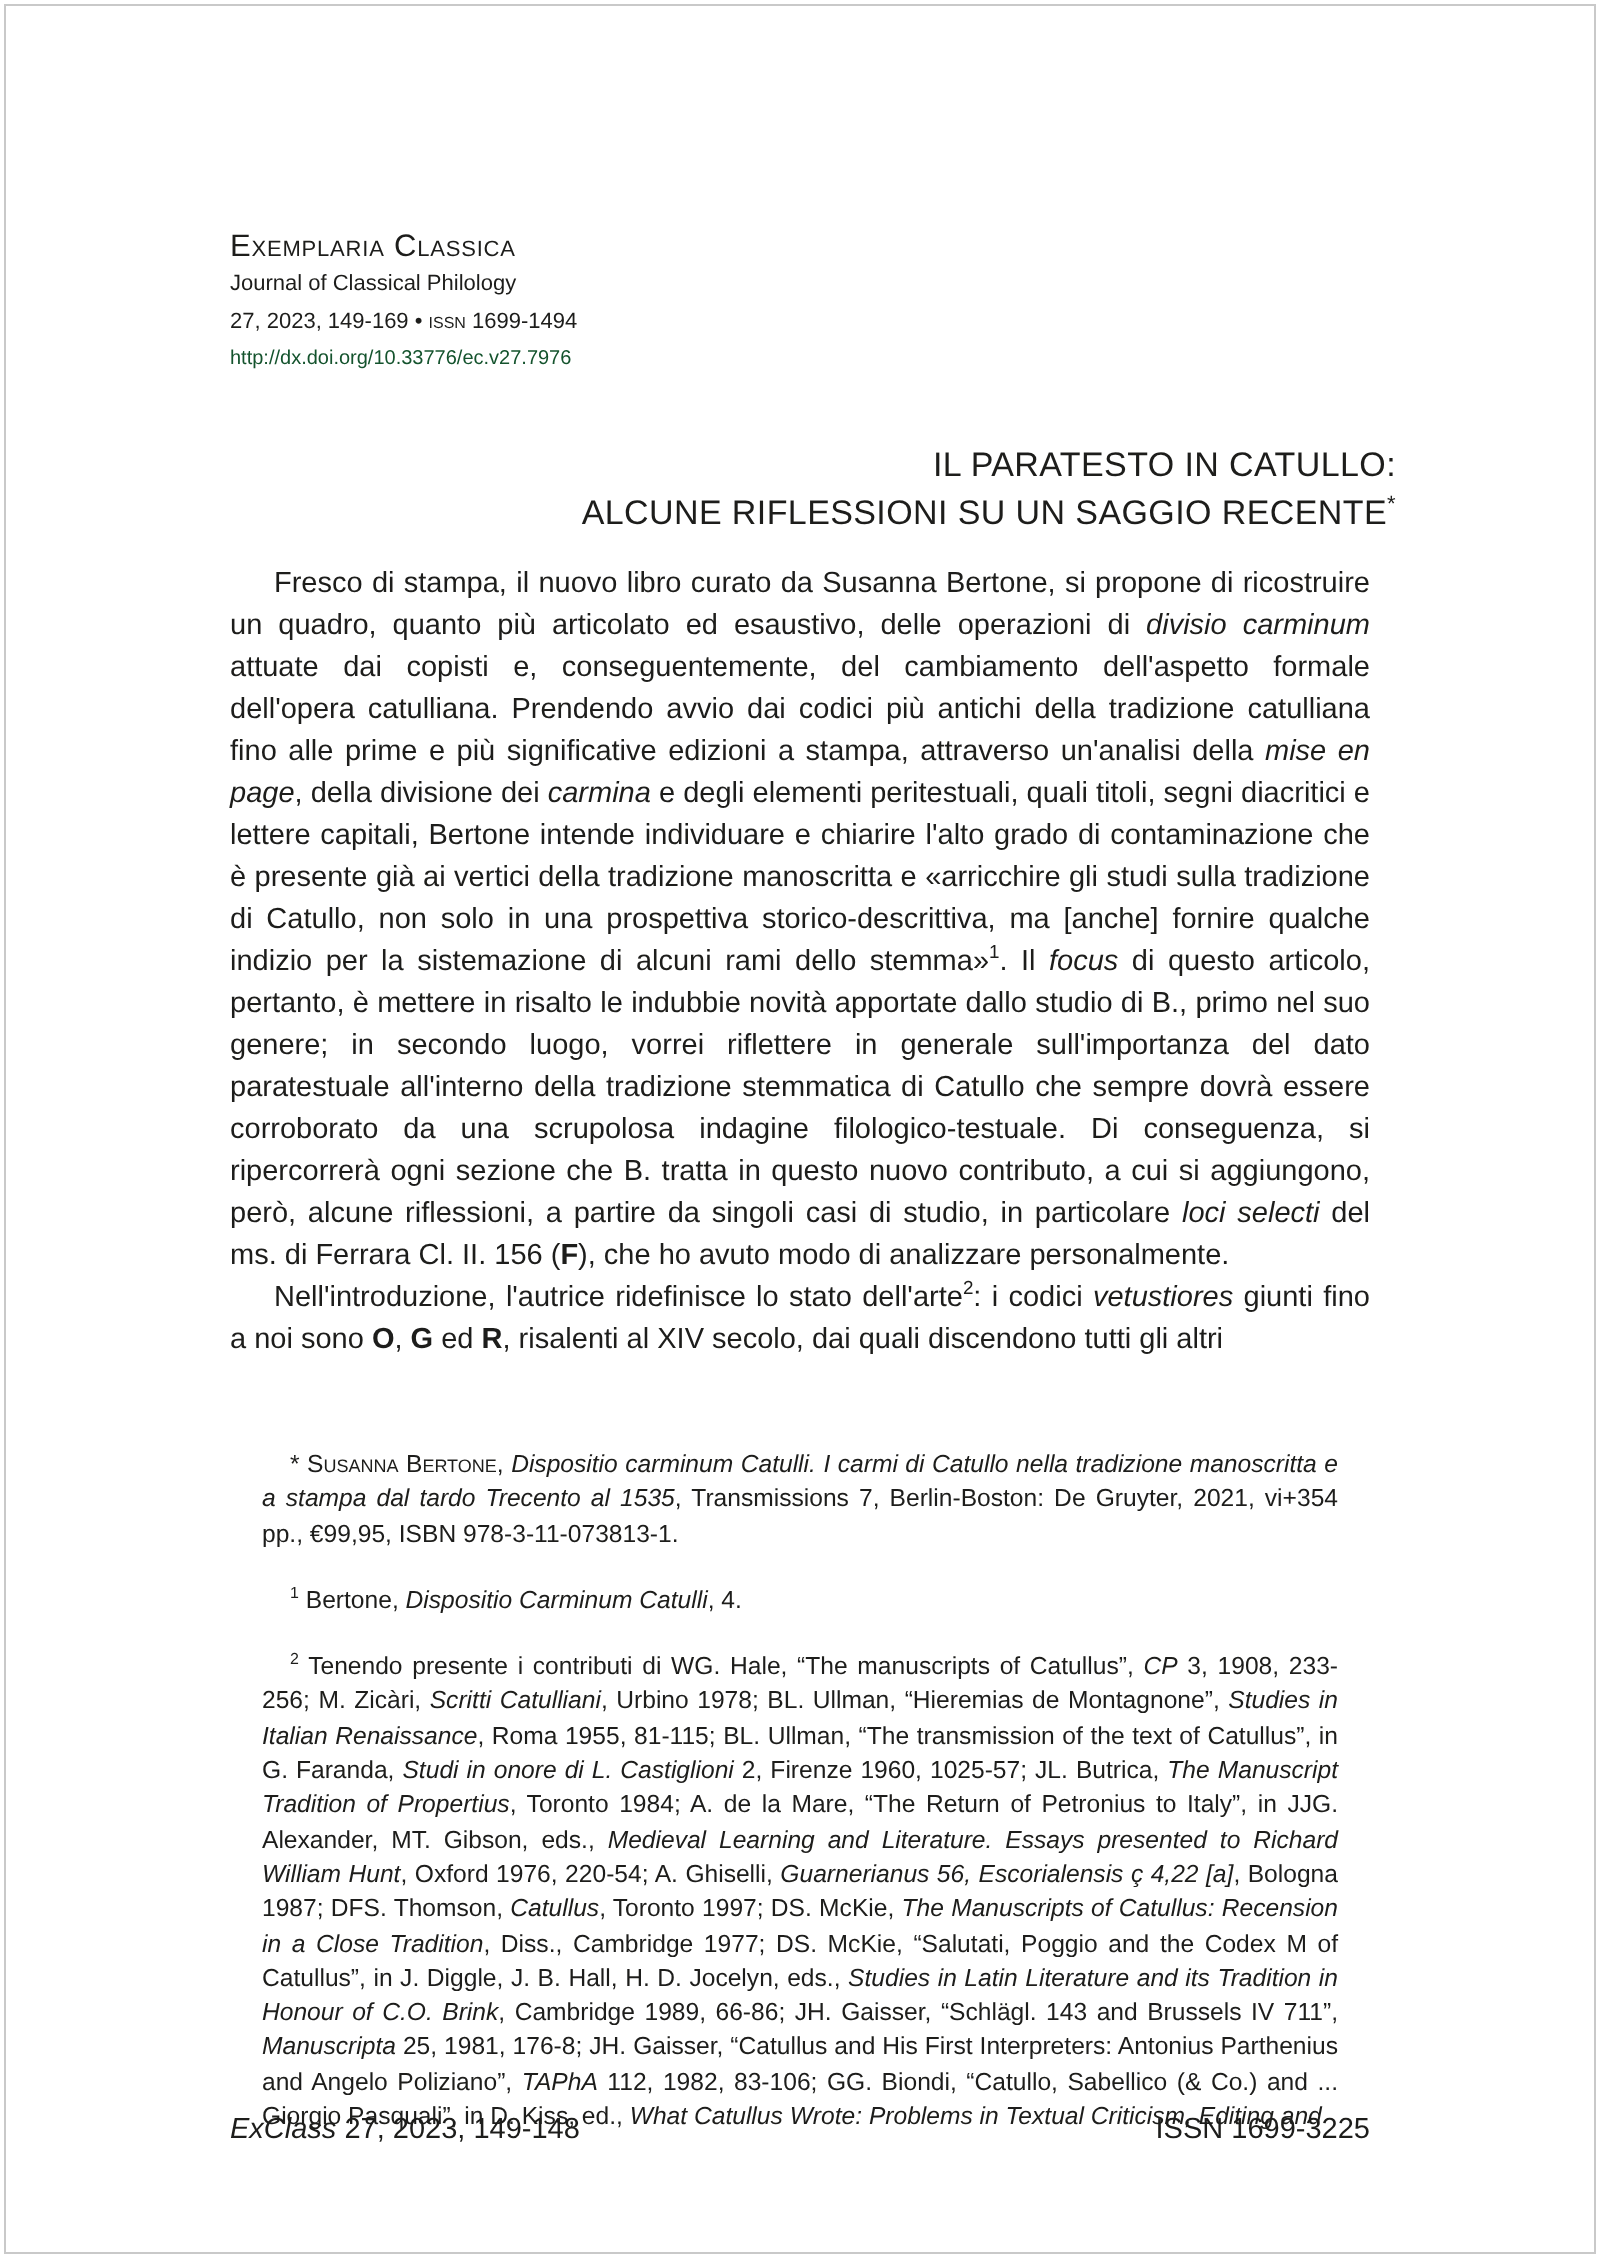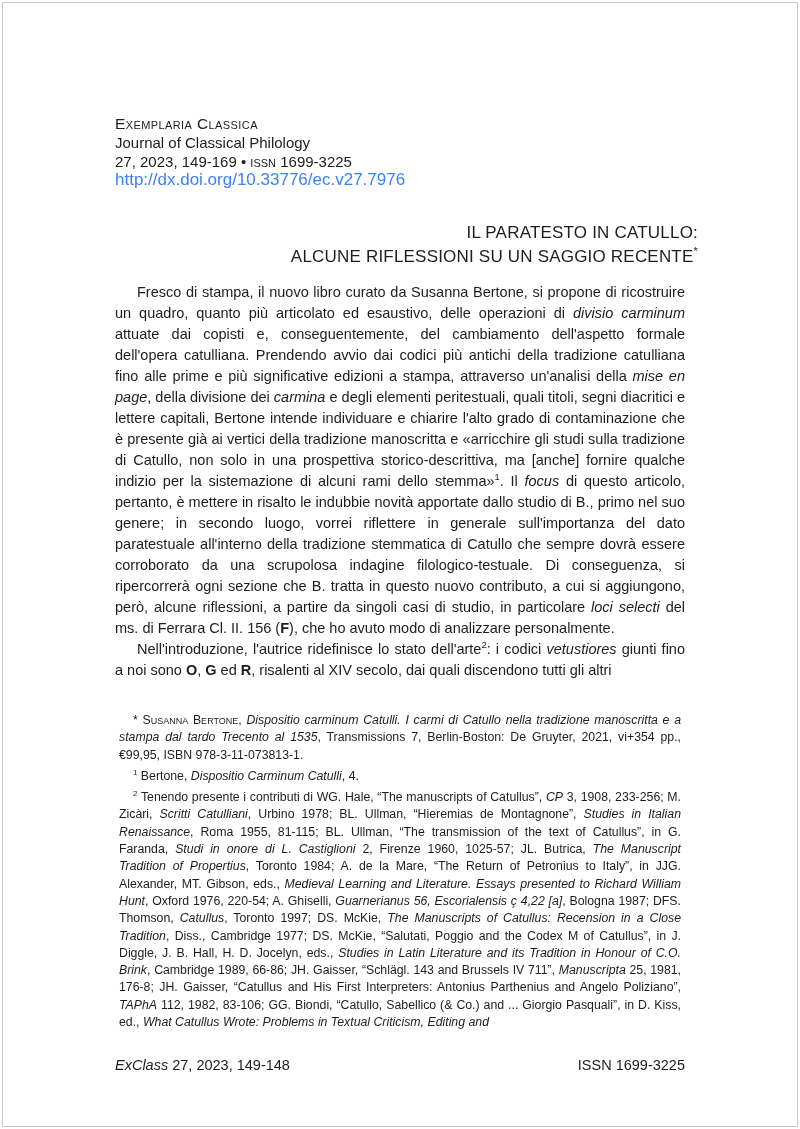--- a/index.html
+++ b/index.html
@@ -24,27 +24,27 @@
     top: 114px;
     width: 570px;
   }
   .journal-name {
     font-variant: small-caps;
     font-size: 15.5px;
     line-height: 19px;
     letter-spacing: 0.4px;
   }
   .journal-subtitle, .issue-line {
-    font-size: 15px;
+    font-size: 11px;
     line-height: 19px;
   }
   .doi {
-    font-size: 17px;
+    font-size: 10px;
     line-height: 18px;
-    color: #3b82f6;
+    color: #14532d;
     text-decoration: none;
   }
   .article-title {
     position: absolute;
     left: 115px;
     top: 208px;
     width: 570px;
     margin: 13px;
     text-align: right;
     font-size: 17px;
@@ -69,21 +69,21 @@
   .footnotes {
     position: absolute;
     left: 115px;
     top: 708px;
     width: 570px;
     font-size: 12.3px;
     line-height: 17.3px;
     text-align: justify;
   }
   .footnote {
-    margin: 4px;
+    margin: 16px;
     text-indent: 14px;
   }
   .page-footer {
     position: absolute;
     left: 115px;
     top: 1056px;
     width: 570px;
     display: flex;
     justify-content: space-between;
     font-size: 14.5px;
@@ -98,21 +98,21 @@
 </style>
 </head>
 <body>
 
 <div class="page">
   <div class="frame"></div>
 
   <header class="masthead">
     <div class="journal-name" data-bind="header.journal_name">Exemplaria Classica</div>
     <div class="journal-subtitle" data-bind="header.subtitle">Journal of Classical Philology</div>
-    <div class="issue-line" data-bind-runs="header.issue_runs"><span class="run-n">27, 2023, 149-169 • </span><span class="run-sc">issn</span><span class="run-n"> 1699-3225</span></div>
+    <div class="issue-line" data-bind-runs="header.issue_runs"><span class="run-n">27, 2023, 149-169 • </span><span class="run-sc">issn</span><span class="run-n"> 1699-1494</span></div>
     <div class="doi" data-bind="header.doi">http://dx.doi.org/10.33776/ec.v27.7976</div>
   </header>
 
   <h1 class="article-title">
     <span class="title-line" data-bind="title.line1">IL PARATESTO IN CATULLO:</span>
     <span class="title-line" data-bind-runs="title.line2_runs"><span class="run-n">ALCUNE RIFLESSIONI SU UN SAGGIO RECENTE</span><span class="run-sup">*</span></span>
   </h1>
 
   <main class="body-text">
     <p class="body-para" data-bind-runs="body.paragraph1"><span class="run-n">Fresco di stampa, il nuovo libro curato da Susanna Bertone, si propone di ricostruire un quadro, quanto più articolato ed esaustivo, delle operazioni di </span><span class="run-i">divisio carminum</span><span class="run-n"> attuate dai copisti e, conseguentemente, del cambiamento dell'aspetto formale dell'opera catulliana. Prendendo avvio dai codici più antichi della tradizione catulliana fino alle prime e più significative edizioni a stampa, attraverso un'analisi della </span><span class="run-i">mise en page</span><span class="run-n">, della divisione dei </span><span class="run-i">carmina</span><span class="run-n"> e degli elementi peritestuali, quali titoli, segni diacritici e lettere capitali, Bertone intende individuare e chiarire l'alto grado di contaminazione che è presente già ai vertici della tradizione manoscritta e «arricchire gli studi sulla tradizione di Catullo, non solo in una prospettiva storico-descrittiva, ma [anche] fornire qualche indizio per la sistemazione di alcuni rami dello stemma»</span><span class="run-sup">1</span><span class="run-n">. Il </span><span class="run-i">focus</span><span class="run-n"> di questo articolo, pertanto, è mettere in risalto le indubbie novità apportate dallo studio di B., primo nel suo genere; in secondo luogo, vorrei riflettere in generale sull'importanza del dato paratestuale all'interno della tradizione stemmatica di Catullo che sempre dovrà essere corroborato da una scrupolosa indagine filologico-testuale. Di conseguenza, si ripercorrerà ogni sezione che B. tratta in questo nuovo contributo, a cui si aggiungono, però, alcune riflessioni, a partire da singoli casi di studio, in particolare </span><span class="run-i">loci selecti</span><span class="run-n"> del ms. di Ferrara Cl. II. 156 (</span><span class="run-b">F</span><span class="run-n">), che ho avuto modo di analizzare personalmente.</span></p>

